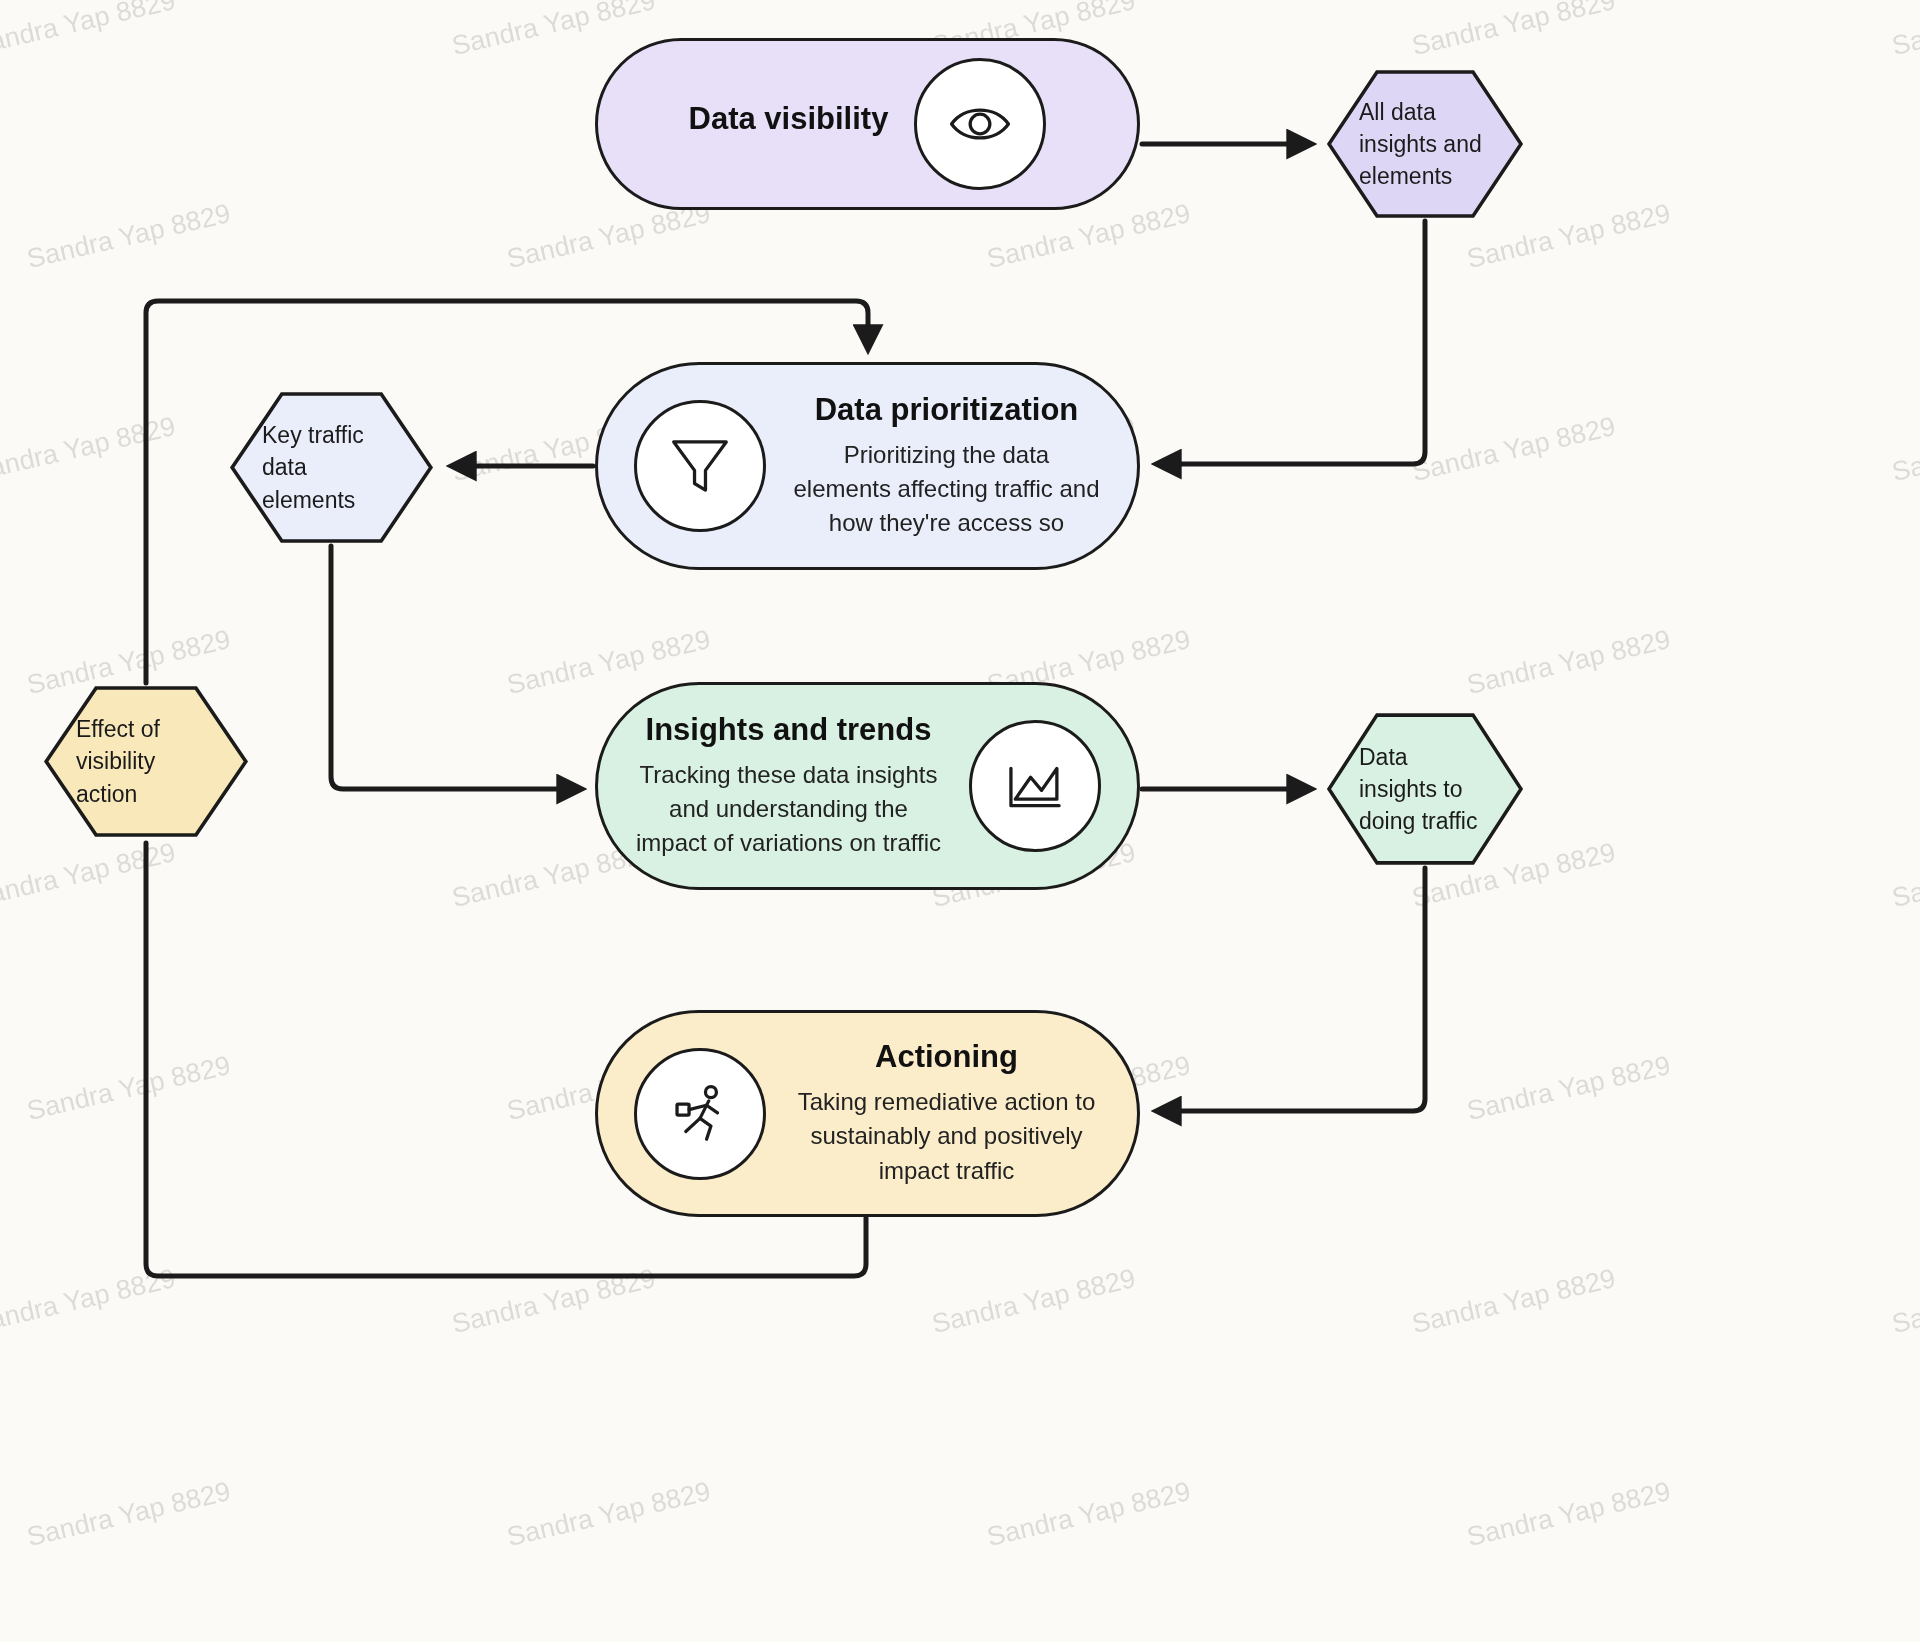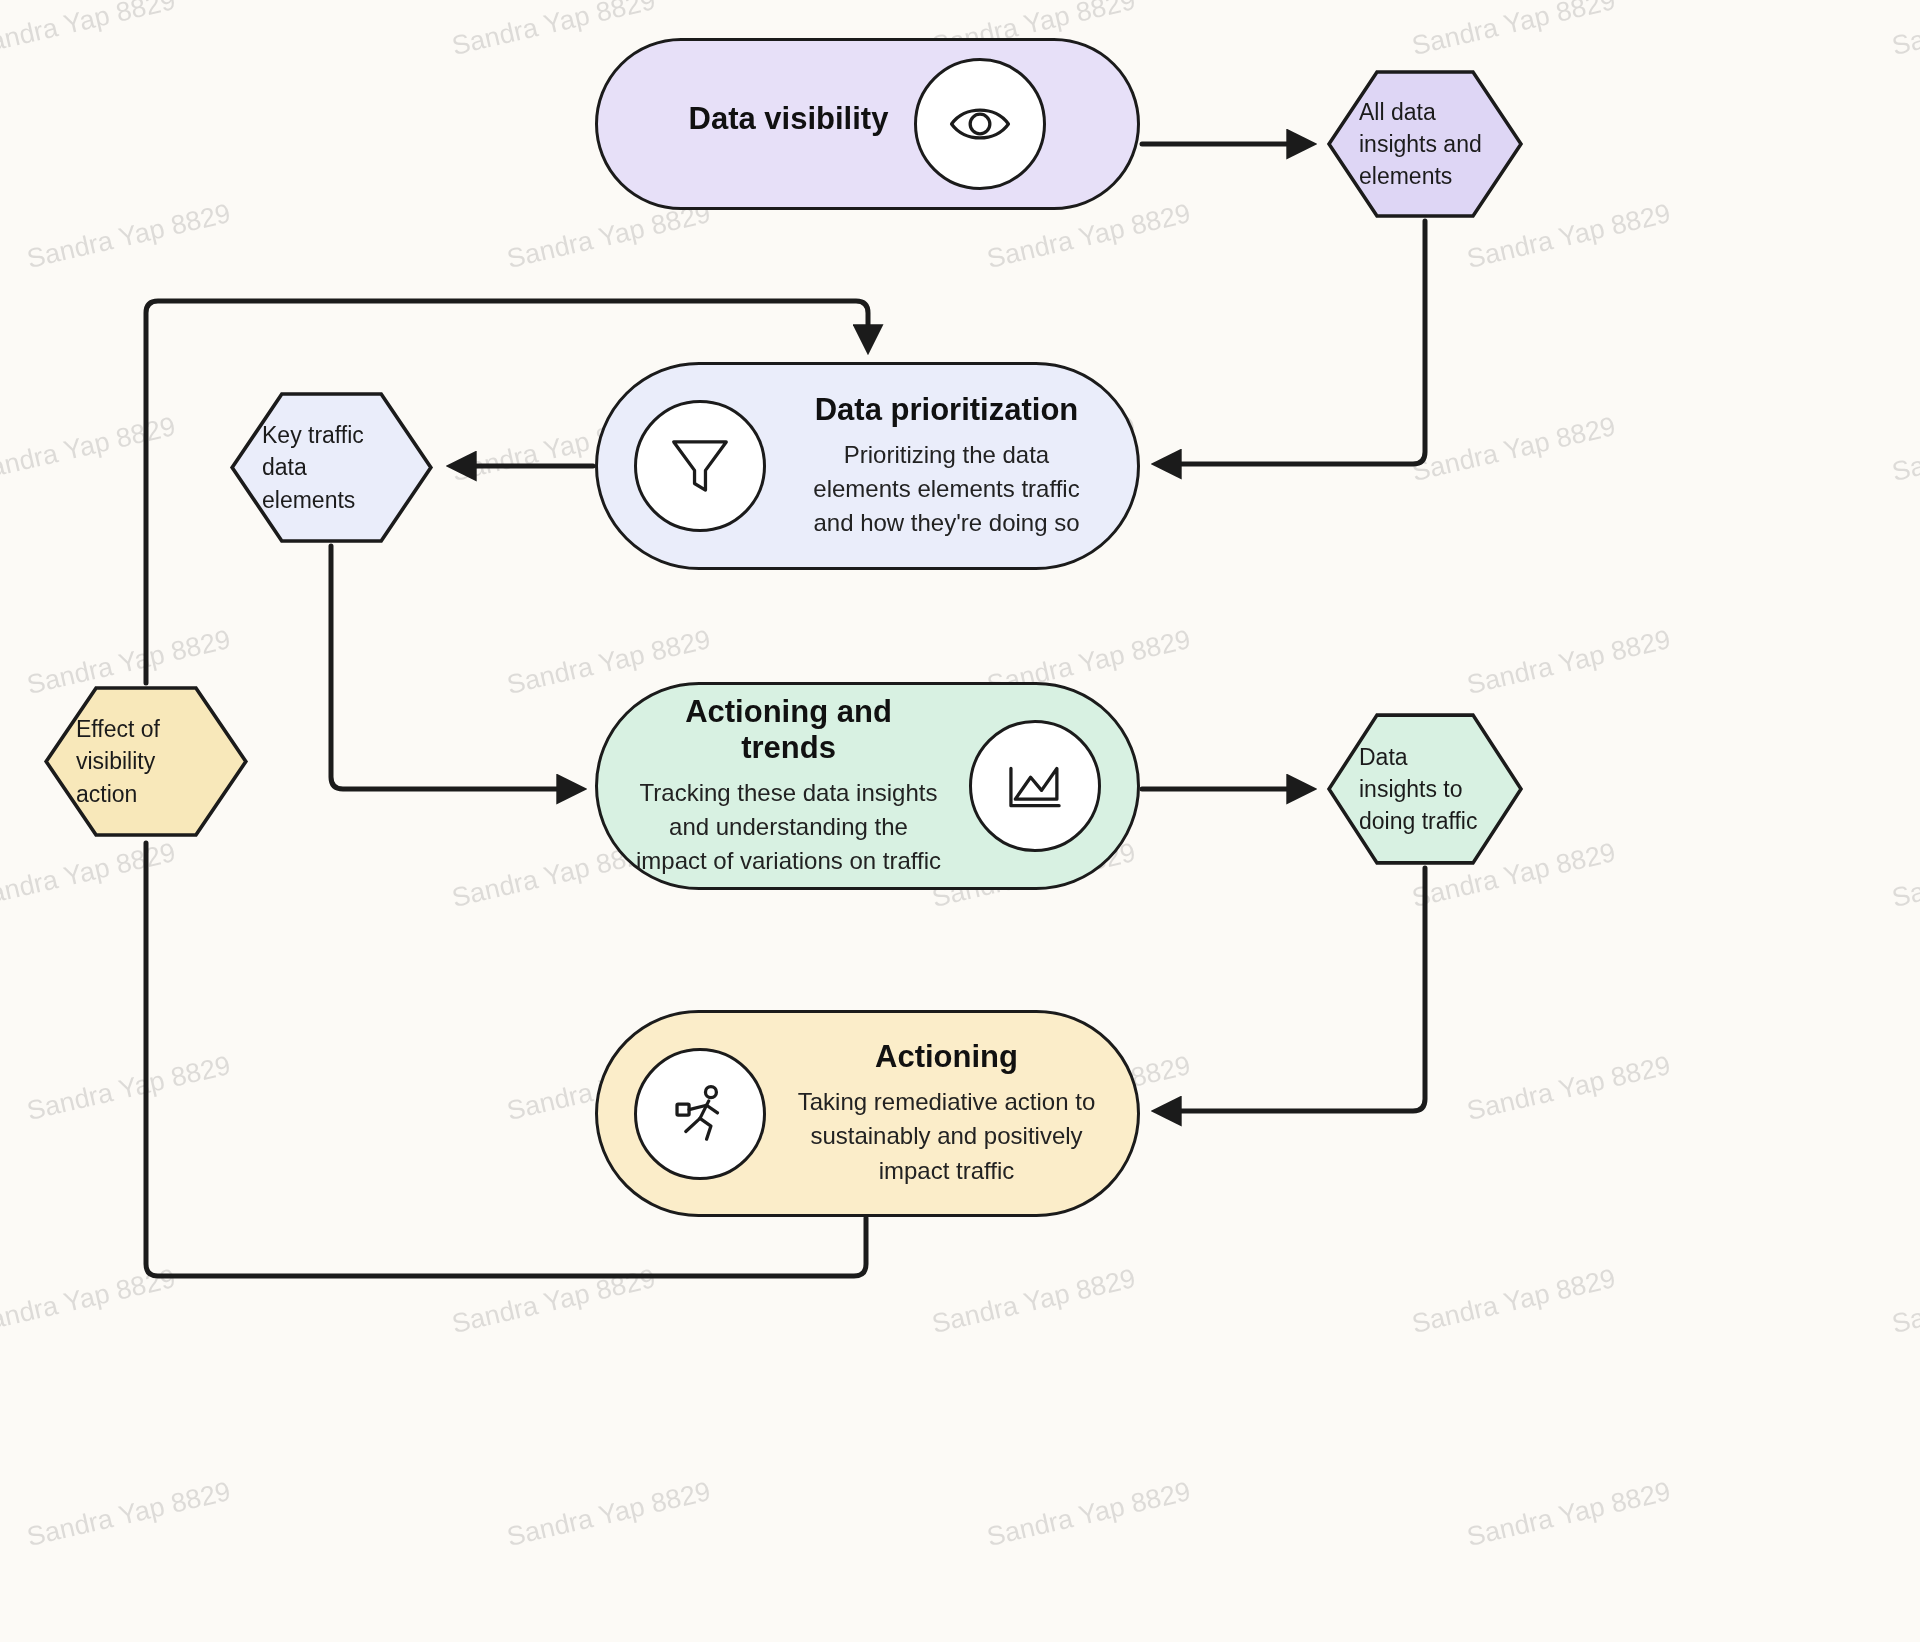--- a/index.html
+++ b/index.html
@@ -124,27 +124,27 @@
 </div>
 
 <div class="node node-prioritization">
   <div class="icon-circle">
     <svg width="70" height="70" viewBox="0 0 64 64" fill="none" stroke="#1b1b1b" stroke-width="3" stroke-linejoin="round" stroke-linecap="round">
       <path d="M8 10 L56 10 L37 36 L37 54 L27 48 L27 36 Z"></path>
     </svg>
   </div>
   <div class="txt">
     <h2>Data prioritization</h2>
-    <p>Prioritizing the data elements elements traffic and how they're doing so</p>
+    <p>Prioritizing the data elements affecting traffic and how they're access so</p>
   </div>
 </div>
 
 <div class="node node-insights">
   <div class="txt">
-    <h2>Actioning and trends</h2>
+    <h2>Insights and trends</h2>
     <p>Tracking these data insights and understanding the impact of variations on traffic</p>
   </div>
   <div class="icon-circle">
     <svg width="70" height="70" viewBox="0 0 64 64" fill="none" stroke="#1b1b1b" stroke-width="3" stroke-linejoin="round" stroke-linecap="round">
       <path d="M10 16 L10 50 L54 50"></path>
       <path d="M14 44 L28 24 L38 36 L52 16 L52 44 Z"></path>
     </svg>
   </div>
 </div>
 

